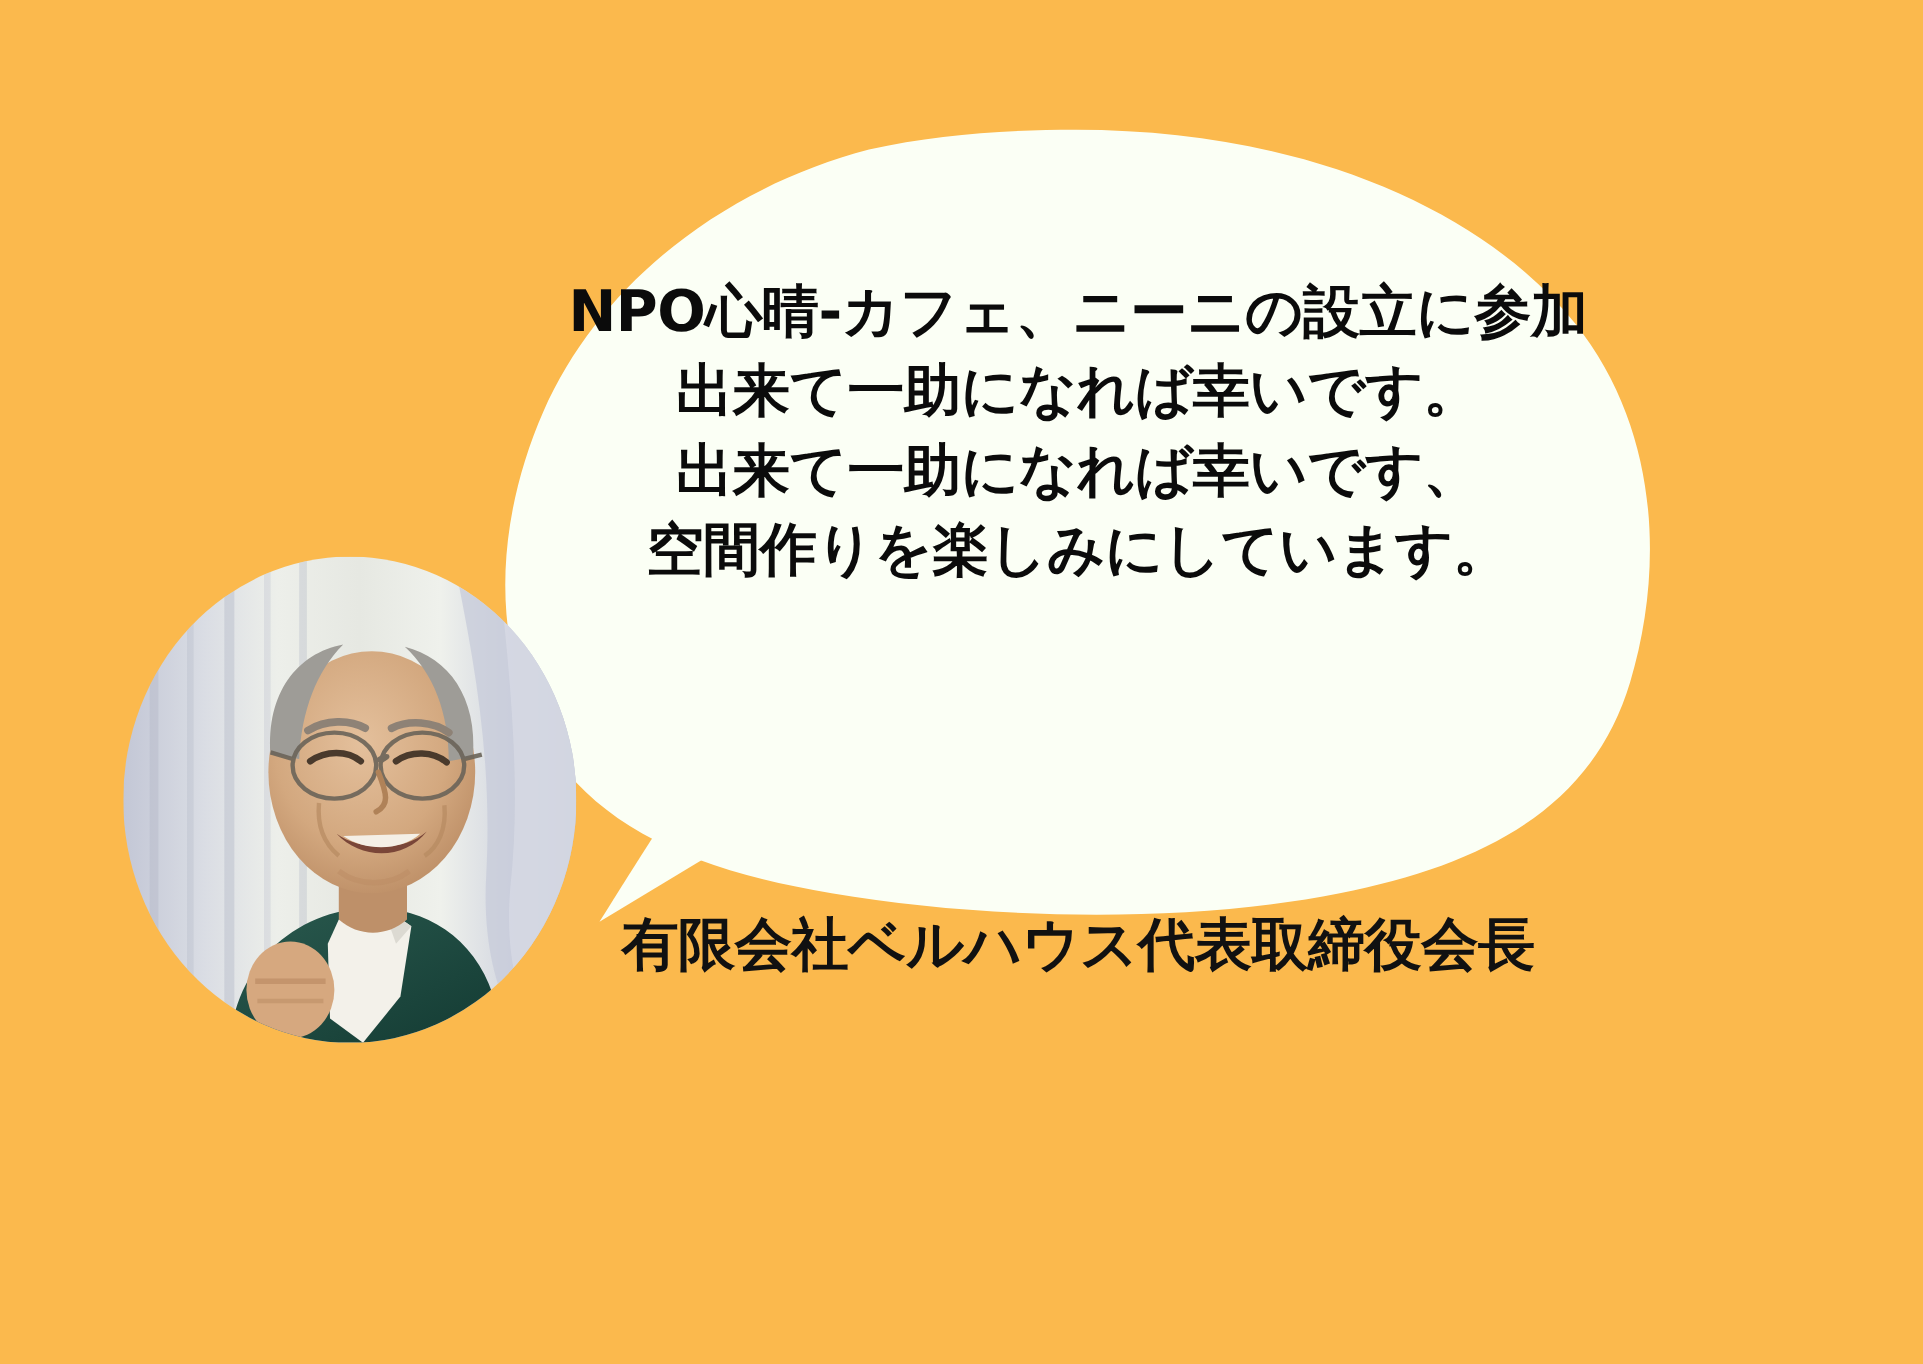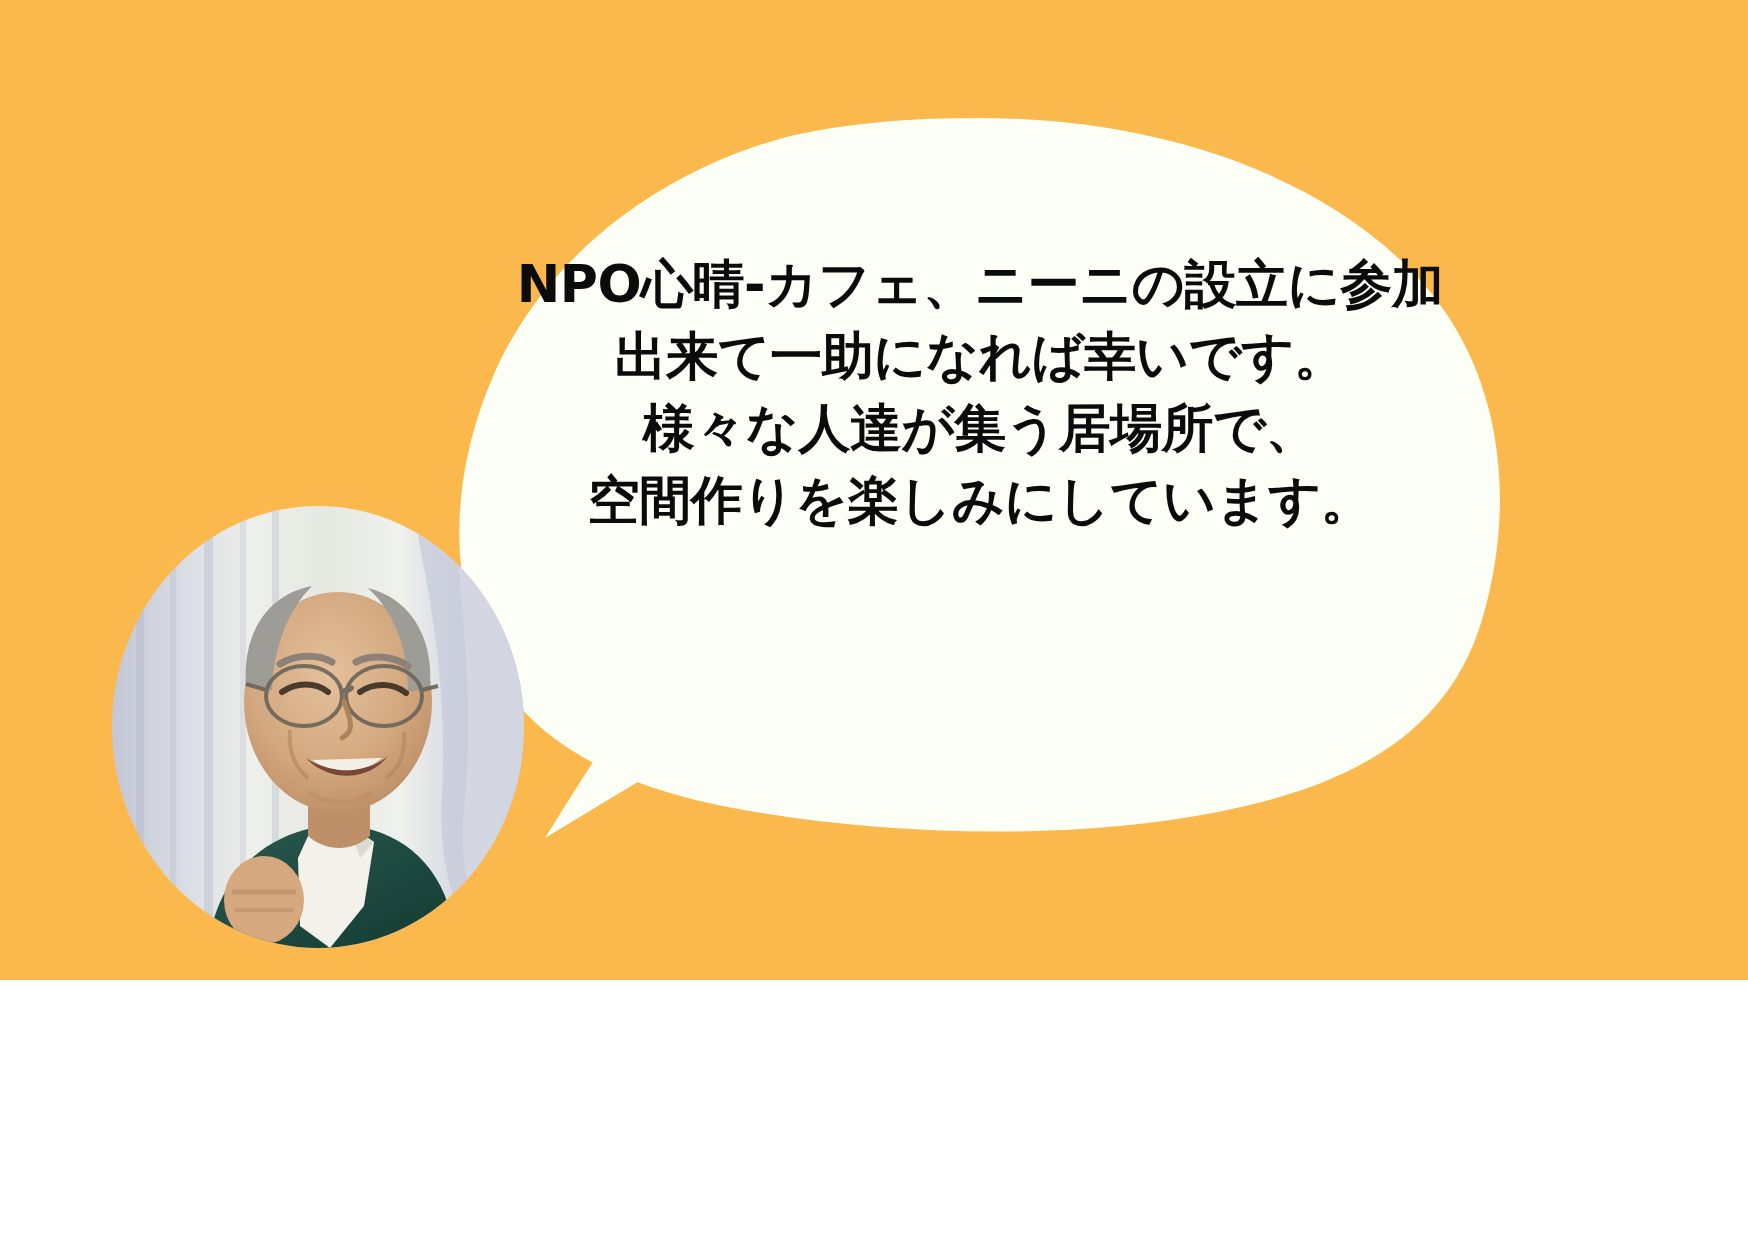--- a/index.html
+++ b/index.html
@@ -9,21 +9,21 @@
   body {
     width: 1748px;
     height: 1240px;
     overflow: hidden;
     font-family: "DejaVu Sans", "Liberation Sans", sans-serif;
   }
 
   #canvas {
     position: relative;
     width: 1748px;
-    height: 980px;
+    height: 1240px;
     background: #FBB94D;
     overflow: hidden;
   }
 
   
   #bubble-svg {
     position: absolute;
     left: 0;
     top: 0;
     width: 1748px;
@@ -101,25 +101,26 @@
              C 1078 840 898 836 756 812
              C 620 790 530 744 488 660
              C 446 576 452 470 494 374
              C 546 256 660 170 790 136
              C 852 122 916 118 978 118 Z" fill="#FBFFF5"></path>
   </svg>
 
   <div id="bubble-text" style="color: rgb(11, 11, 11);">
     <span class="line">NPO心晴-カフェ、ニーニの設立に参加</span>
     <span class="line">出来て一助になれば幸いです。</span>
-    <span class="line">様々な人達が集う居場所で、</span>
+    <span class="line">出来て一助になれば幸いです、</span>
     <span class="line">空間作りを楽しみにしています。</span>
   </div>
 
   <div id="attribution" style="color: rgb(17, 17, 17);">
+    <span class="line">有限会社ベルハウス代表取締役会長</span>
   </div>
 
   <div id="portrait">
     <svg viewBox="0 0 412 442" preserveAspectRatio="xMidYMid slice">
       <defs>
         <linearGradient id="wallGrad" x1="0" y1="0" x2="1" y2="0">
           <stop offset="0%" stop-color="#C3C7D6"></stop>
           <stop offset="18%" stop-color="#DADDE4"></stop>
           <stop offset="34%" stop-color="#EDEFEA"></stop>
           <stop offset="52%" stop-color="#E6E8E2"></stop>

